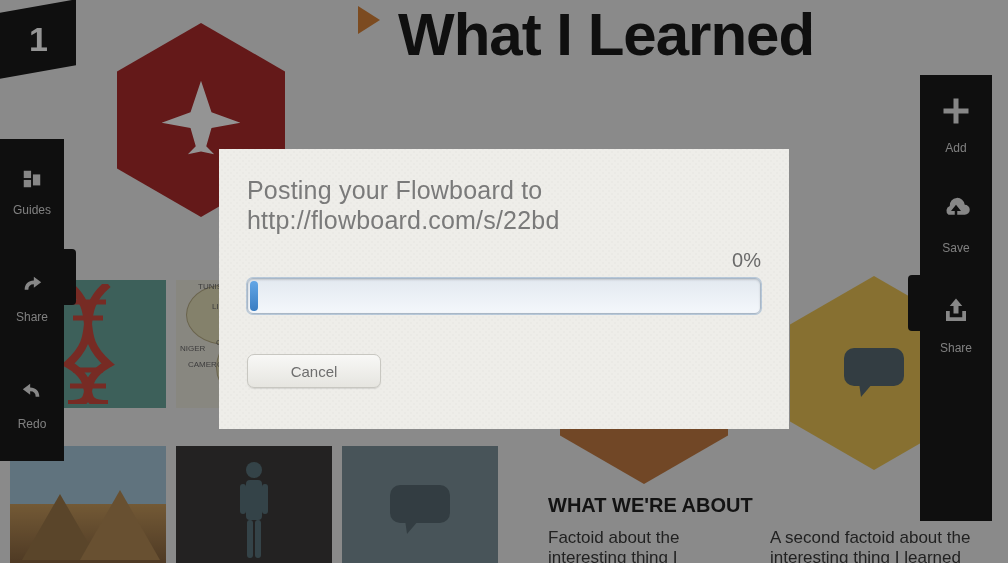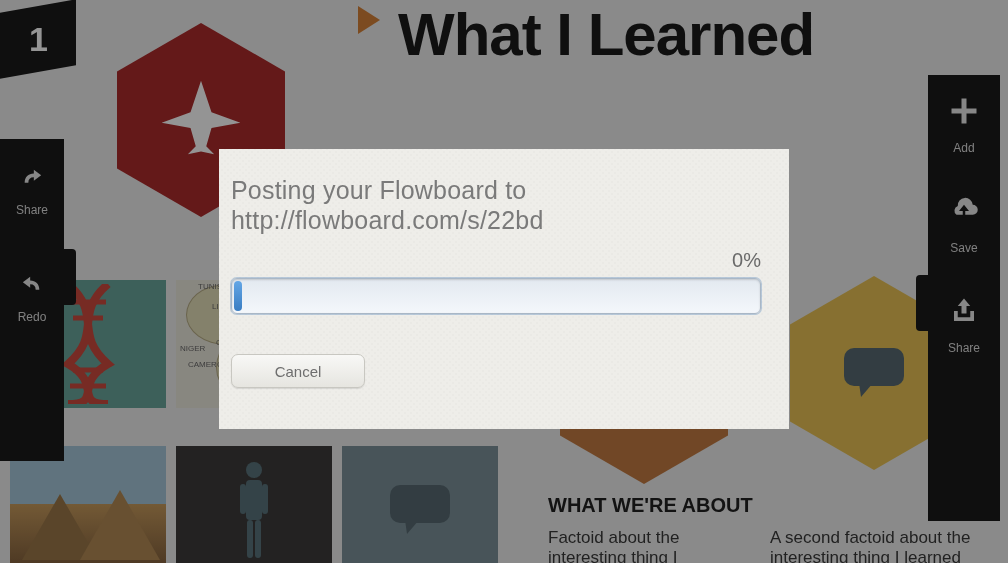--- a/index.html
+++ b/index.html
@@ -189,21 +189,21 @@
   position: absolute;
   left: 64px; top: 110px;
   width: 12px; height: 56px;
   background: #1a1a1a;
   border-radius: 0 4px 4px 0;
 }
 
 
 .toolbar-right {
   position: absolute;
-  right: 8px; top: 75px;
+  right: 16px; top: 75px;
   width: 72px; height: 446px;
   background: #1a1a1a;
   z-index: 7;
   display: flex; flex-direction: column;
 }
 .toolbar-right .item {
   flex: 0 0 100px;
   display: flex; flex-direction: column;
   align-items: center; justify-content: center;
   color: #dcdcdc; font-size: 12px;
@@ -229,21 +229,21 @@
   position: absolute;
   left: 219px; top: 149px;
   width: 570px; height: 280px;
   background: #eeede9;
   background-image:
     radial-gradient(rgba(0,0,0,0.015) 1px, transparent 1px),
     radial-gradient(rgba(0,0,0,0.015) 1px, transparent 1px);
   background-size: 6px 6px, 6px 6px;
   background-position: 0 0, 3px 3px;
   z-index: 30;
-  padding: 26px 28px 24px 12px;
+  padding: 26px 28px 24px 28px;
   color: #7a7a7a;
   font-weight: 300;
 }
 .modal-title {
   font-size: 25px;
   line-height: 30px;
   letter-spacing: 0.2px;
 }
 .progress-wrap { margin-top: 14px; }
 .progress-pct {
@@ -374,20 +374,30 @@
 
   <h2 class="about-title">WHAT WE'RE ABOUT</h2>
   <p class="about-col1">Factoid about the interesting thing I</p>
   <p class="about-col2">A second factoid about the interesting thing I learned</p>
 </div>
 
 <div class="toolbar-left">
   <div class="item">
     <div class="icon">
       <svg viewBox="0 0 24 24">
+          <rect x="3" y="3" width="8" height="8"></rect>
+          <rect x="3" y="13" width="8" height="8"></rect>
+          <rect x="13" y="7" width="8" height="12"></rect>
+        </svg>
+    </div>
+    <span>Guides</span>
+  </div>
+  <div class="item">
+    <div class="icon">
+      <svg viewBox="0 0 24 24">
           <path d="M14 6 C8 6 4 10 4 16 L8 16 C8 12 10 10 14 10 L14 14 L22 8 L14 2 Z"></path>
         </svg>
     </div>
     <span>Share</span>
   </div>
   <div class="item">
     <div class="icon">
       <svg viewBox="0 0 24 24">
           <path d="M10 6 C16 6 20 10 20 16 L16 16 C16 12 14 10 10 10 L10 14 L2 8 L10 2 Z"></path>
         </svg>

